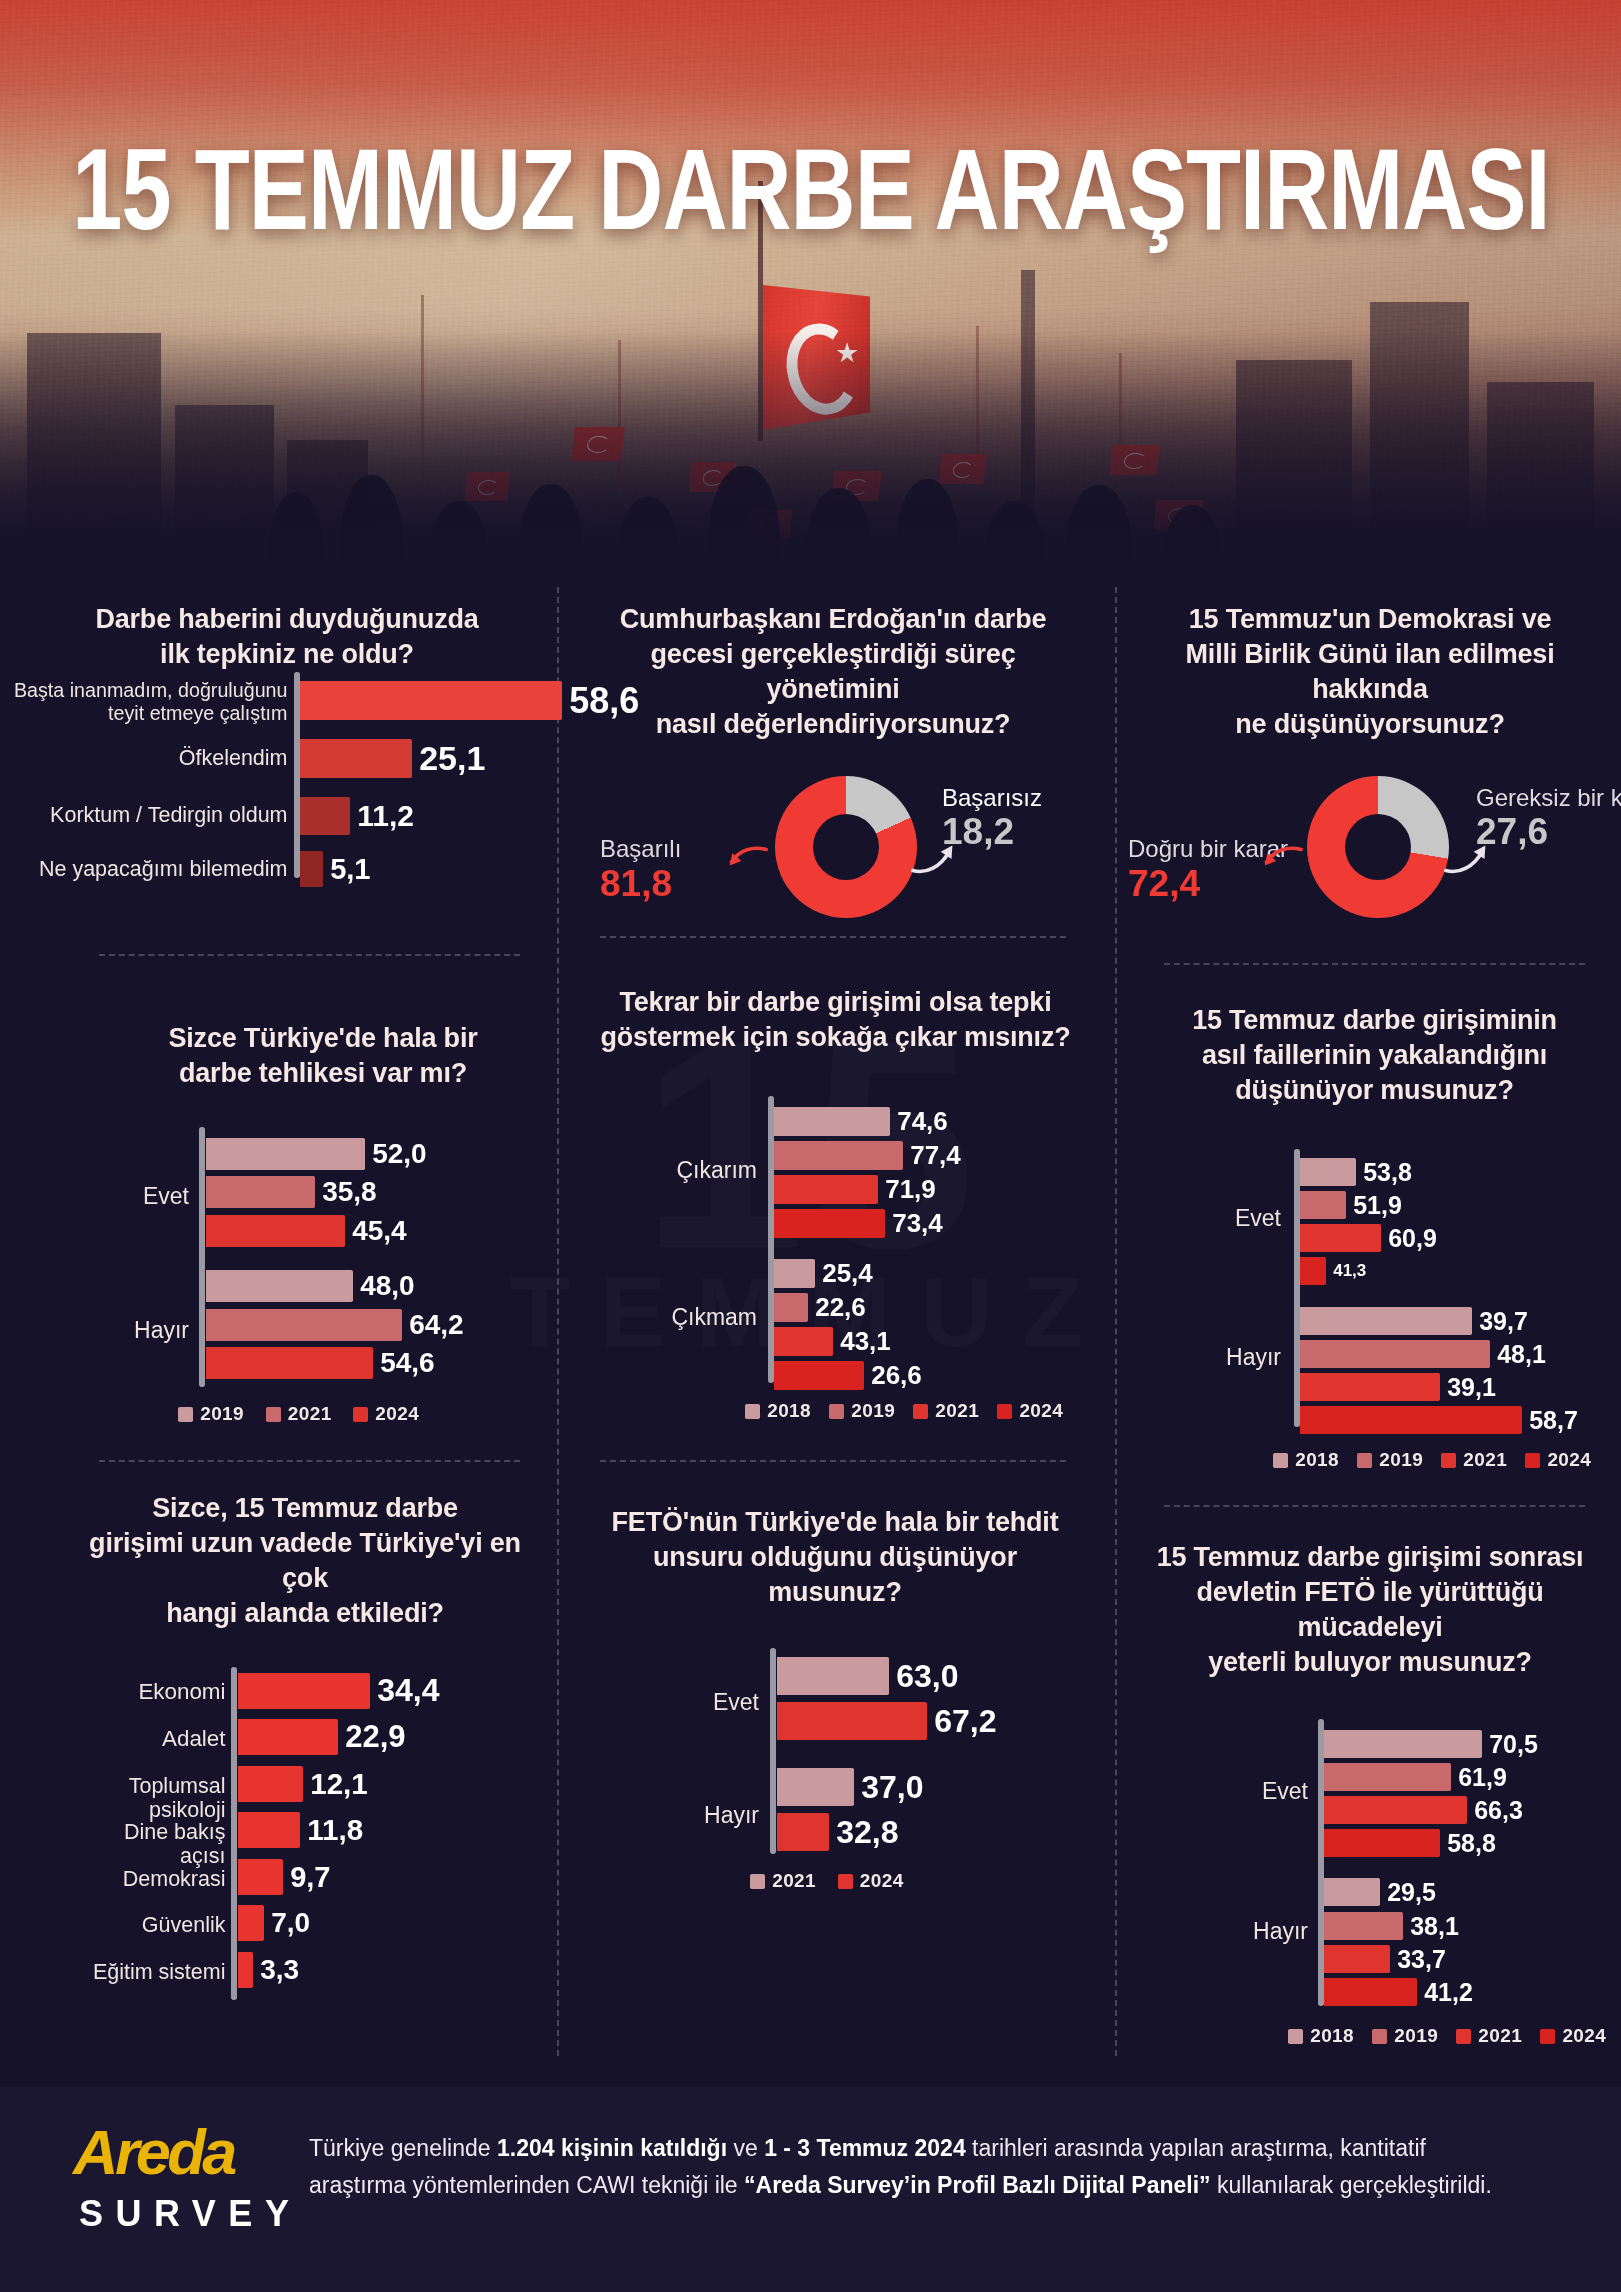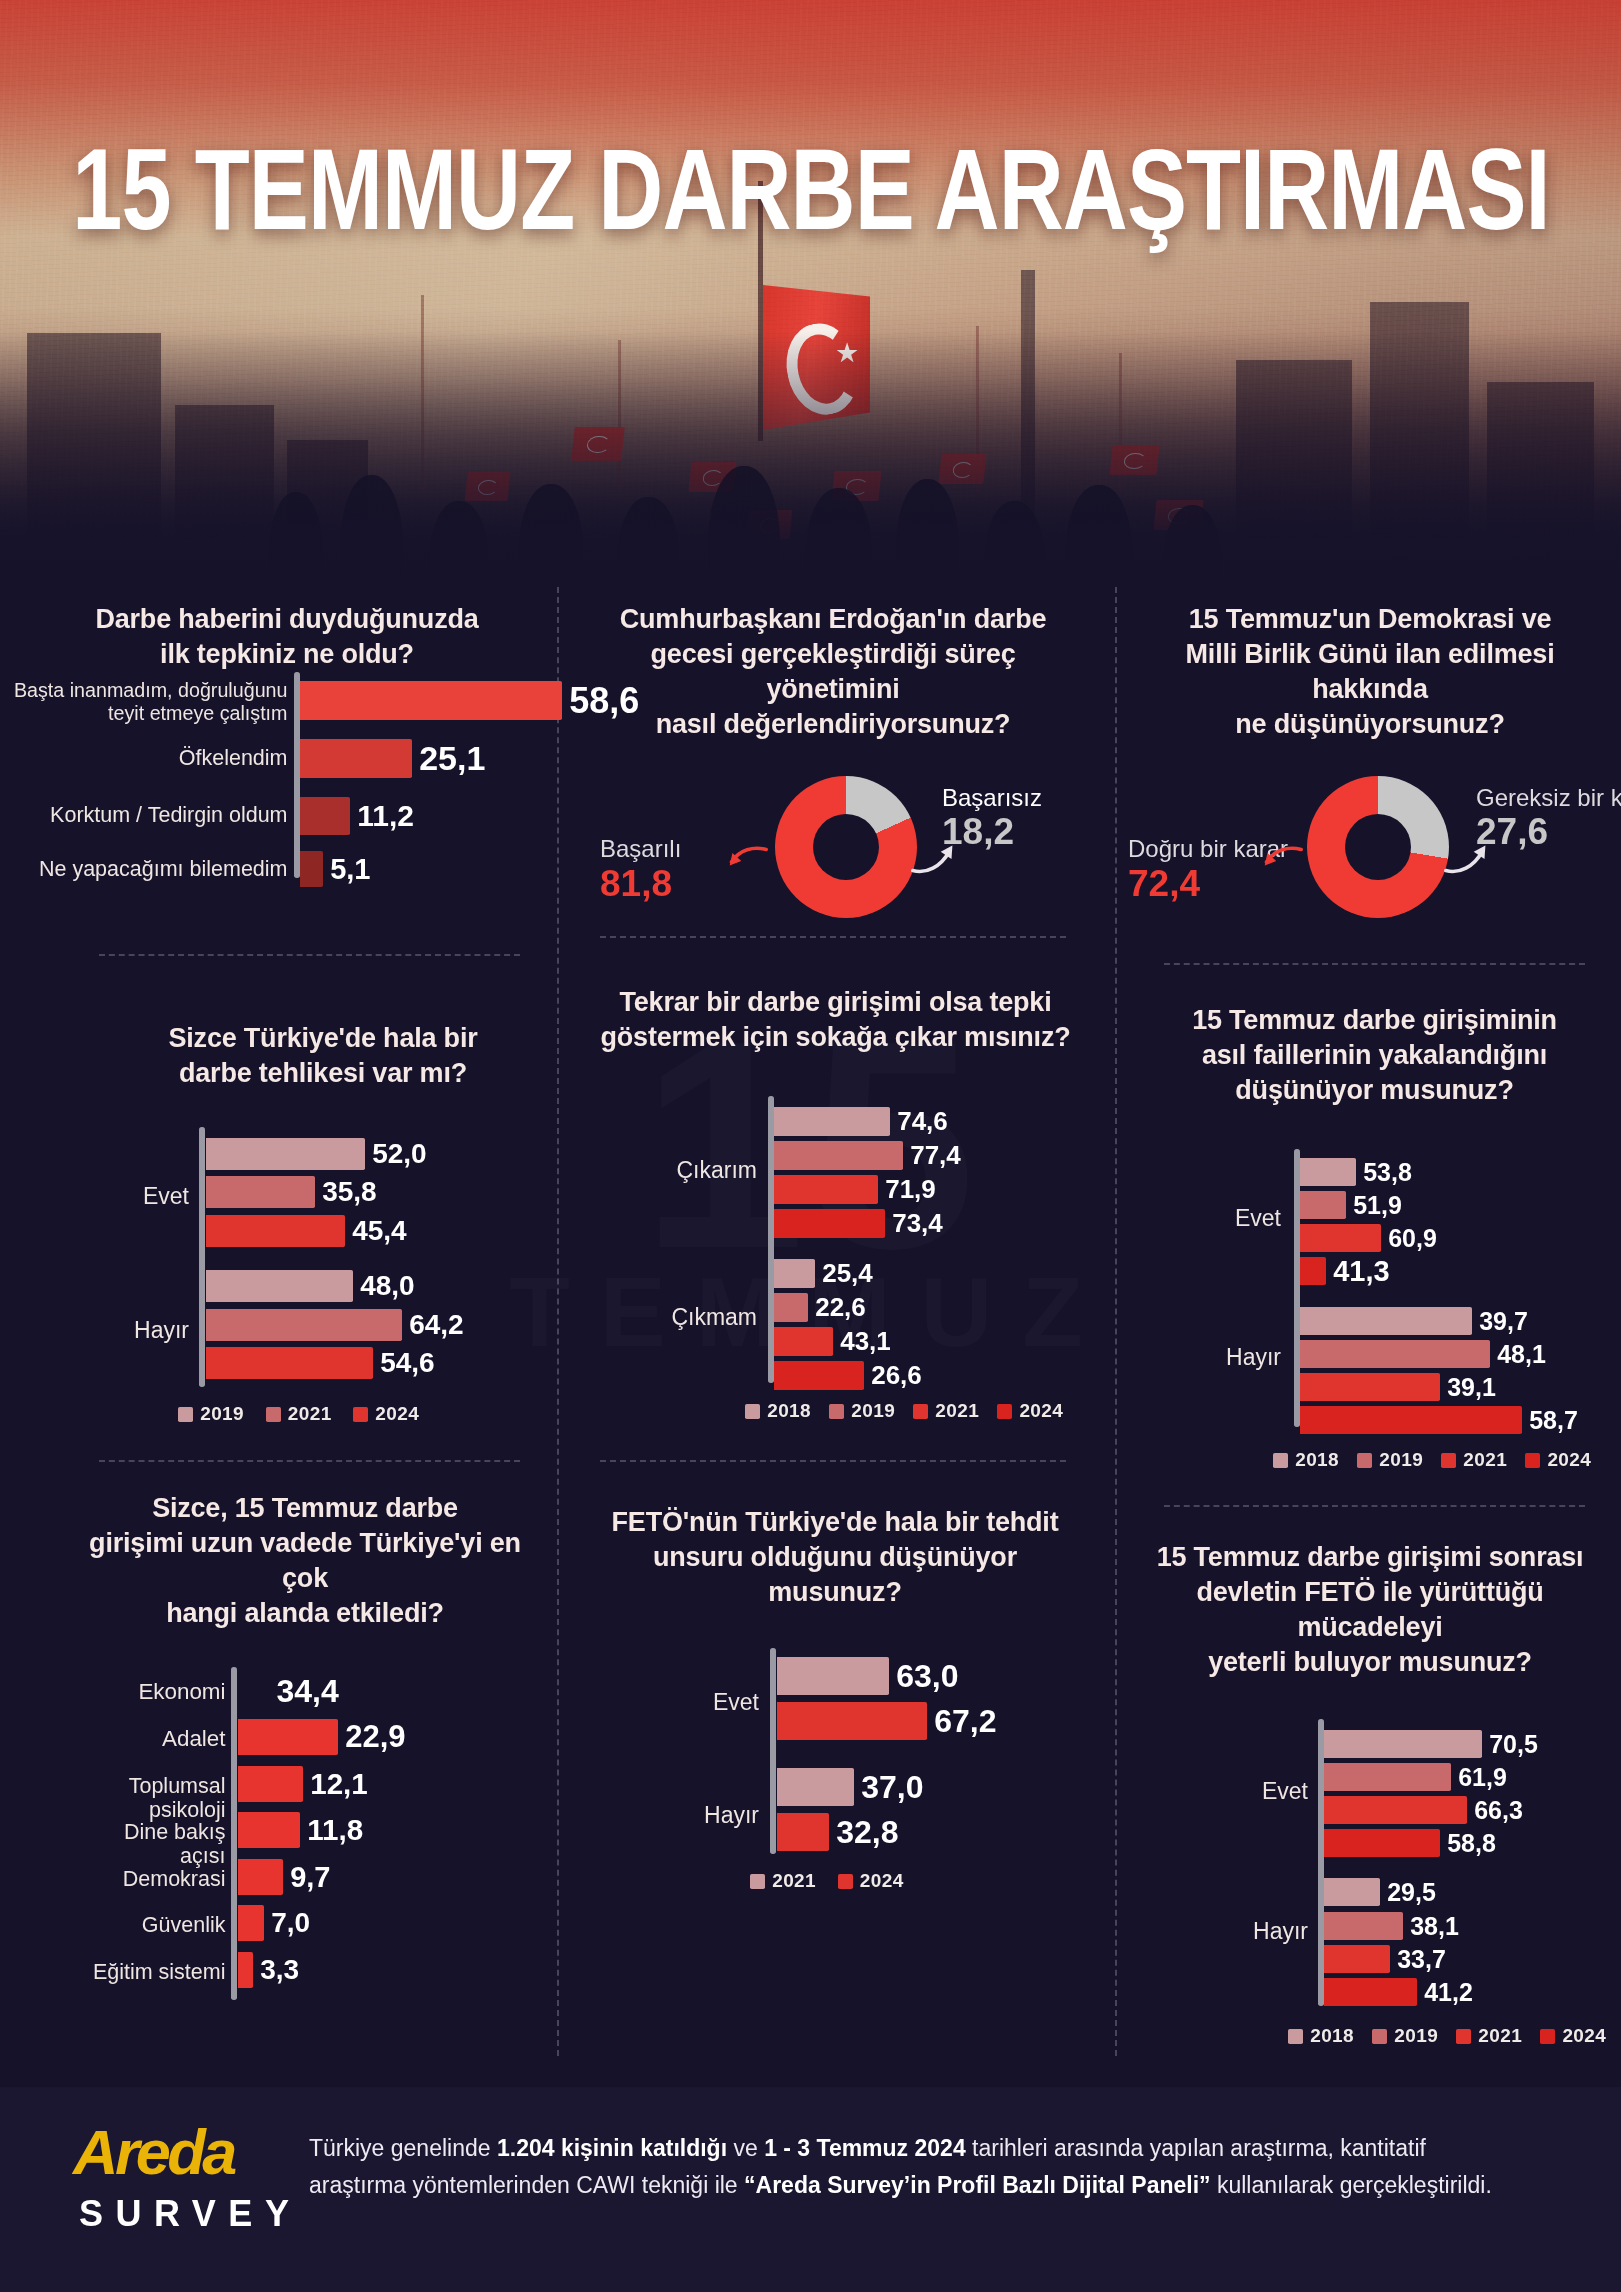--- a/index.html
+++ b/index.html
@@ -464,21 +464,21 @@
       <div class="brow" style="position:absolute; left:145px; top:42px; height:28px;">
         <div class="bbar" style="width:46px; background:#c86a6c;"></div>
         <div class="bval" style="font-size:25px;">51,9</div>
       </div>
       <div class="brow" style="position:absolute; left:145px; top:75px; height:28px;">
         <div class="bbar" style="width:81px; background:#e0342f;"></div>
         <div class="bval" style="font-size:25px;">60,9</div>
       </div>
       <div class="brow" style="position:absolute; left:145px; top:108px; height:28px;">
         <div class="bbar" style="width:26px; background:#d8231f;"></div>
-        <div class="bval" style="font-size:29px;">41,3</div>
+        <div class="bval" style="font-size:17px;">41,3</div>
       </div>
 
       <div class="brow" style="position:absolute; left:145px; top:158px; height:28px;">
         <div class="bbar" style="width:172px; background:#c99a9e;"></div>
         <div class="bval" style="font-size:25px;">39,7</div>
       </div>
       <div class="brow" style="position:absolute; left:145px; top:191px; height:28px;">
         <div class="bbar" style="width:190px; background:#c86a6c;"></div>
         <div class="bval" style="font-size:25px;">48,1</div>
       </div>
@@ -513,21 +513,21 @@
   </div>
 
   <div class="panel" style="left:63px; top:1491px; width:484px;">
     <div class="q-title" style="white-space:pre-line;">Sizce, 15 Temmuz darbe
 girişimi uzun vadede Türkiye'yi en çok
 hangi alanda etkiledi?</div>
 
     <div class="chart" style="margin-top:36px; height:340px;">
       <div class="axis" style="left:168px; height:333px;"></div>
 
-      <div class="brow" style="position:absolute; left:175px; top:5.4px; height:36px;flex-direction:column;">
+      <div class="brow" style="position:absolute; left:175px; top:5.4px; height:36px;">
         <div class="blabel" style="top:6.3px; width:161px; font-size:22.4px;">Ekonomi</div>
         <div class="bbar" style="width:132px; background:#e8342e;"></div>
         <div class="bval" style="font-size:32px;">34,4</div>
       </div>
       <div class="brow" style="position:absolute; left:175px; top:52px; height:36px;">
         <div class="blabel" style="top:6.3px; width:161px; font-size:22.4px;">Adalet</div>
         <div class="bbar" style="width:100px; background:#e8342e;"></div>
         <div class="bval" style="font-size:31px;">22,9</div>
       </div>
       <div class="brow" style="position:absolute; left:175px; top:99px; height:36px;">

